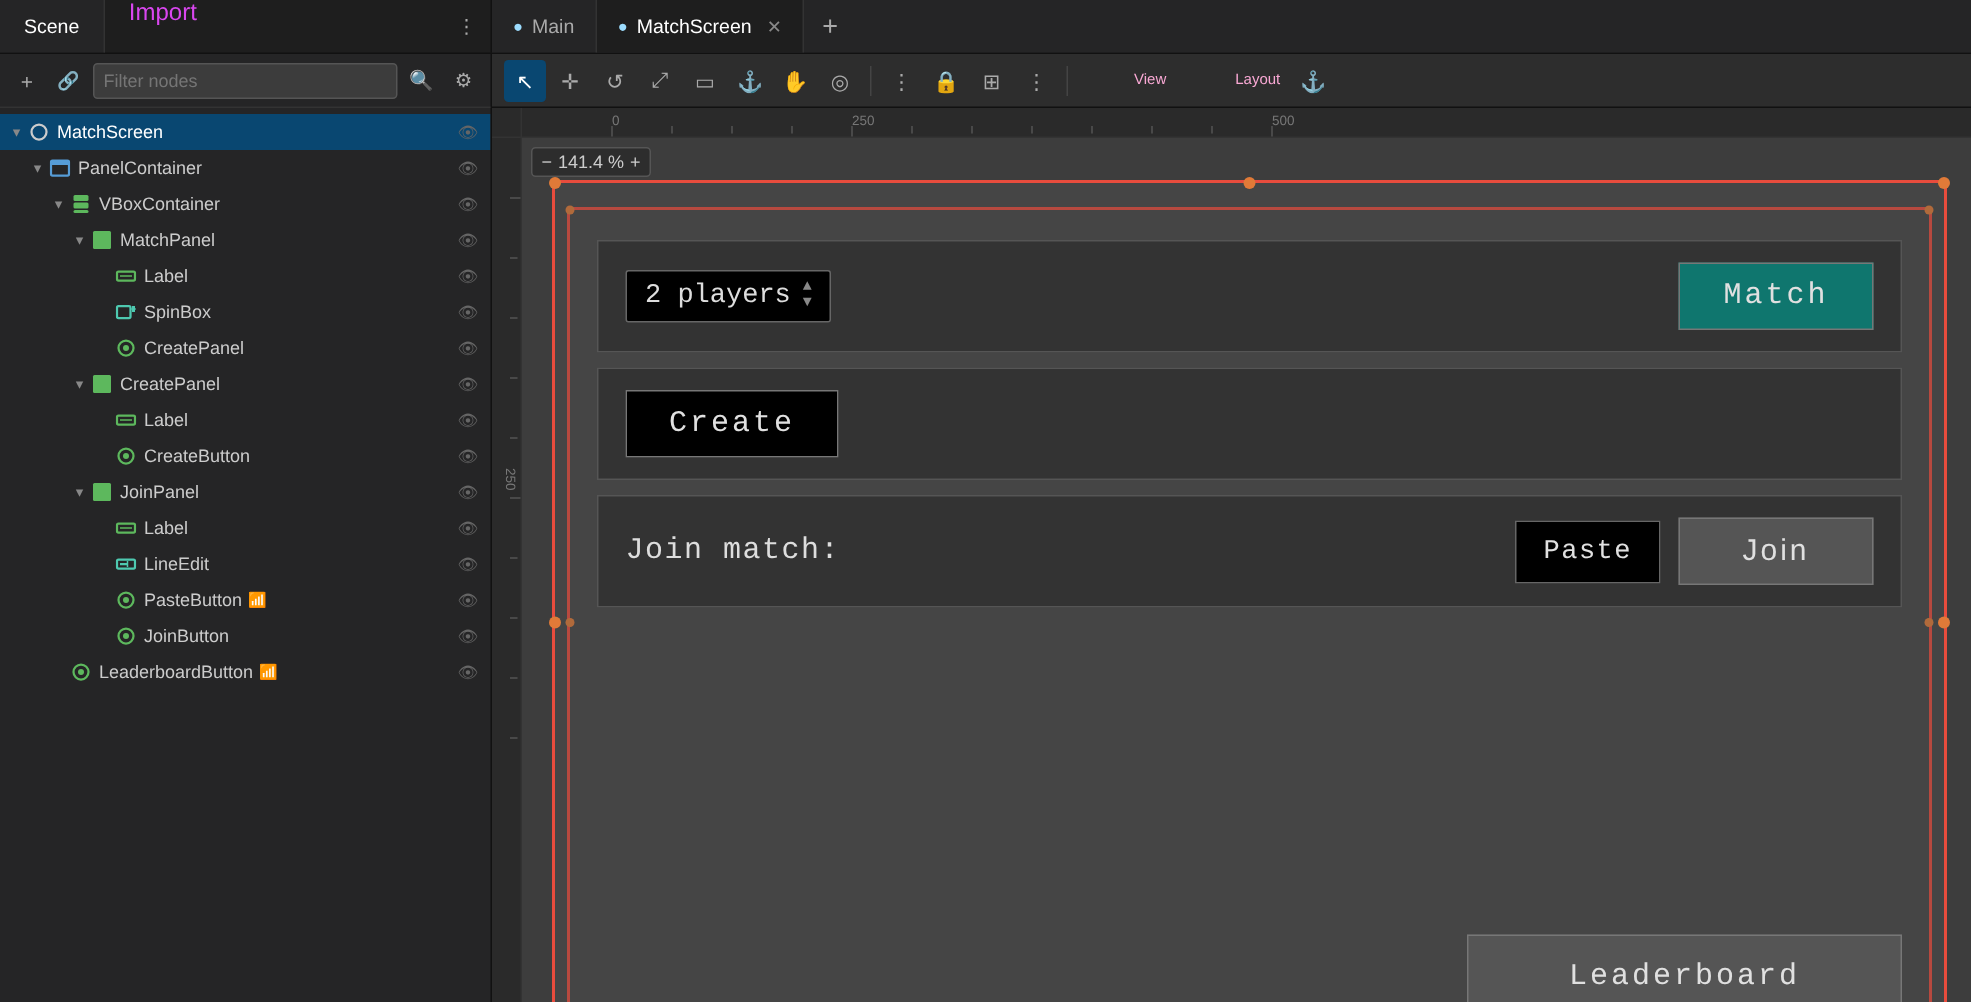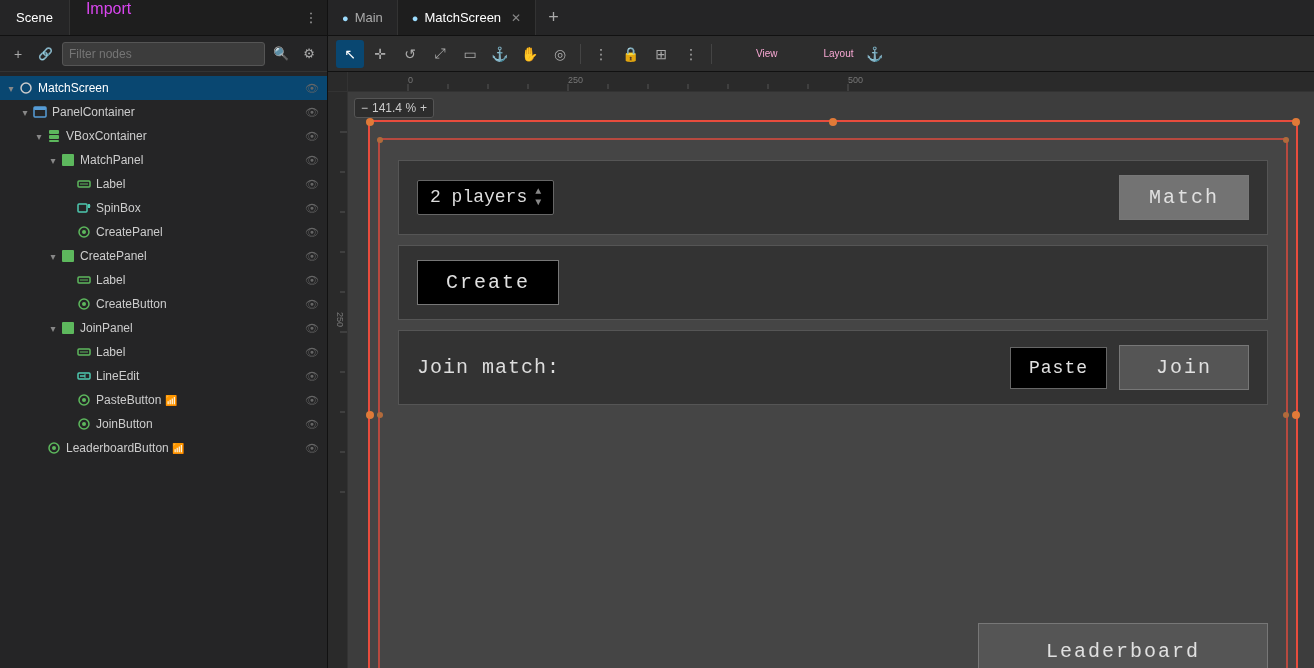--- a/index.html
+++ b/index.html
@@ -412,31 +412,31 @@
 
               <div style="display:flex; align-items:center; background:#333; border:1px solid #555; padding:14px 18px; gap:12px; min-height:72px;">
                 <div style="display:flex; align-items:flex-start; background:#000000; border:1px solid #666; border-radius:2px; padding:6px 12px; gap:8px; font-family:'Courier New',monospace; font-size:18px; color:#ddd;">
                   <span>2 players</span>
                   <div style="display:flex; flex-direction:column; gap:1px; font-size:10px; color:#888;">
                     <span style="cursor:pointer; line-height:1;">▲</span>
                     <span style="cursor:pointer; line-height:1;">▼</span>
                   </div>
                 </div>
                 <div style="flex:1;"></div>
-                <button style="background:#737373; border:1px solid #777; color:#e0e0e0; font-family:'Courier New',monospace; font-size:20px; padding:10px 28px; cursor:pointer; letter-spacing:2px; min-width:130px;">Match</button>
+                <button style="background:#0f766e; border:1px solid #777; color:#e0e0e0; font-family:'Courier New',monospace; font-size:20px; padding:10px 28px; cursor:pointer; letter-spacing:2px; min-width:130px;">Match</button>
               </div>
 
               <div style="display:flex; align-items:center; background:#333; border:1px solid #555; padding:14px 18px; gap:12px; min-height:72px;">
                 <button style="background:#000000; border:1px solid #777; color:#e0e0e0; font-family:'Courier New',monospace; font-size:20px; padding:10px 28px; cursor:pointer; letter-spacing:2px; min-width:130px;">Create</button>
               </div>
 
               <div style="display:flex; align-items:center; background:#333; border:1px solid #555; padding:14px 18px; gap:12px; min-height:72px;">
                 <span style="font-family:Liberation Mono, monospace; font-size:20px; color:#ddd; letter-spacing:1px; flex:1;">Join match:</span>
                 <button style="background:#000000; border:1px solid #666; color:#e0e0e0; font-family:'Courier New',monospace; font-size:18px; padding:10px 18px; cursor:pointer; letter-spacing:1px;">Paste</button>
-                <button style="background:#555; border:1px solid #777; color:#e0e0e0; font-family:Liberation Mono, monospace; font-size:20px; padding:10px 28px; cursor:pointer; letter-spacing:2px; min-width:130px;">Join</button>
+                <button style="background:#555; border:1px solid #777; color:#e0e0e0; font-family:Liberation Sans, sans-serif; font-size:20px; padding:10px 28px; cursor:pointer; letter-spacing:2px; min-width:130px;">Join</button>
               </div>
 
               <div style="flex:1; display:flex; align-items:flex-end; justify-content:flex-end; padding-bottom:10px;">
                 <button style="background:#555; border:1px solid #777; color:#e0e0e0; font-family:'Courier New',monospace; font-size:20px; padding:16px 36px; cursor:pointer; letter-spacing:2px; min-width:290px; text-align:center;">Leaderboard</button>
               </div>
 
             </div>
           </div>
 
         </div>

